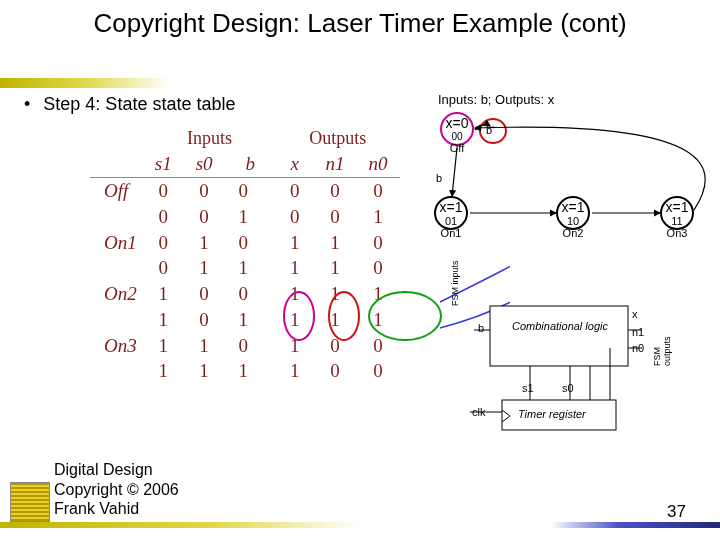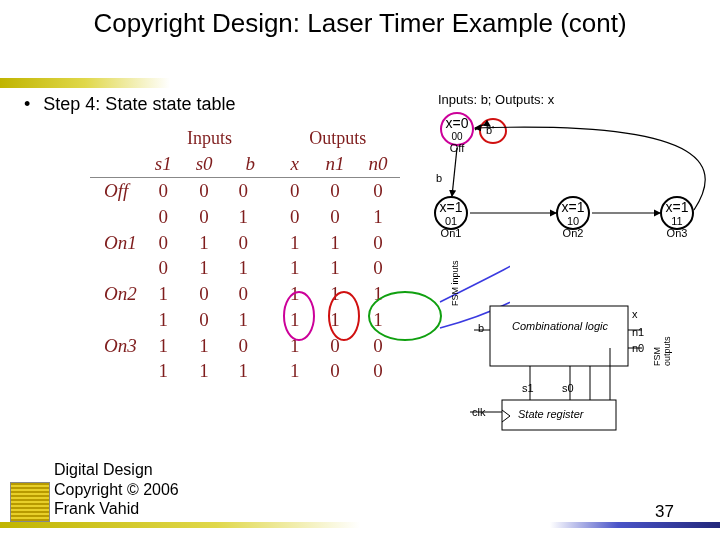--- a/index.html
+++ b/index.html
@@ -64,21 +64,21 @@
   .state-lbl-code { font-size: 10px; }
   .edge-lbl { position: absolute; font-size: 11px; }
   .block-diagram {
     position: absolute;
     left: 452px; top: 300px;
     width: 210px; height: 160px;
   }
   .bd-label { position: absolute; font-size: 11px; }
   .page-num {
     position: absolute;
-    right: 46px; bottom: 18px;
+    right: 34px; bottom: 18px;
     font-size: 17px;
   }
   .footer-bar {
     position: absolute;
     left: 0; bottom: 12px;
     width: 360px; height: 6px;
     background: linear-gradient(to right,#c0b400 0%,#e0d84a 60%,#fff 100%);
   }
   .footer-bar2 {
     position: absolute;
@@ -258,21 +258,21 @@
     <line x1="118" y1="66" x2="118" y2="100" stroke="#000"></line>
     <line x1="138" y1="100" x2="138" y2="66" stroke="#000"></line>
     <line x1="158" y1="100" x2="158" y2="48" stroke="#000"></line>
     <line x1="190" y1="48" x2="176" y2="48" stroke="#000"></line>
     <line x1="190" y1="30" x2="176" y2="30" stroke="#000"></line>
     <line x1="22" y1="30" x2="38" y2="30" stroke="#000"></line>
     <line x1="18" y1="112" x2="50" y2="112" stroke="#000"></line>
     <polyline points="50,122 58,116 50,110" fill="none" stroke="#000"></polyline>
   </svg>
   <div class="bd-label" style="left:60px;top:20px;width:100px;font-style:italic">Combinational logic</div>
-  <div class="bd-label" style="left:66px;top:108px;font-style:italic">State register</div>
+  <div class="bd-label" style="left:66px;top:108px;font-style:italic">Timer register</div>
   <div class="bd-label" style="left:-2px;top:6px;transform:rotate(-90deg);transform-origin:left top;font-size:9px">FSM inputs</div>
   <div class="bd-label" style="left:200px;top:66px;transform:rotate(-90deg);transform-origin:left top;font-size:9px">FSM outputs</div>
   <div class="bd-label" style="left:26px;top:22px">b</div>
   <div class="bd-label" style="left:180px;top:8px">x</div>
   <div class="bd-label" style="left:180px;top:26px">n1</div>
   <div class="bd-label" style="left:180px;top:42px">n0</div>
   <div class="bd-label" style="left:70px;top:82px">s1</div>
   <div class="bd-label" style="left:110px;top:82px">s0</div>
   <div class="bd-label" style="left:20px;top:106px">clk</div>
 </div>

